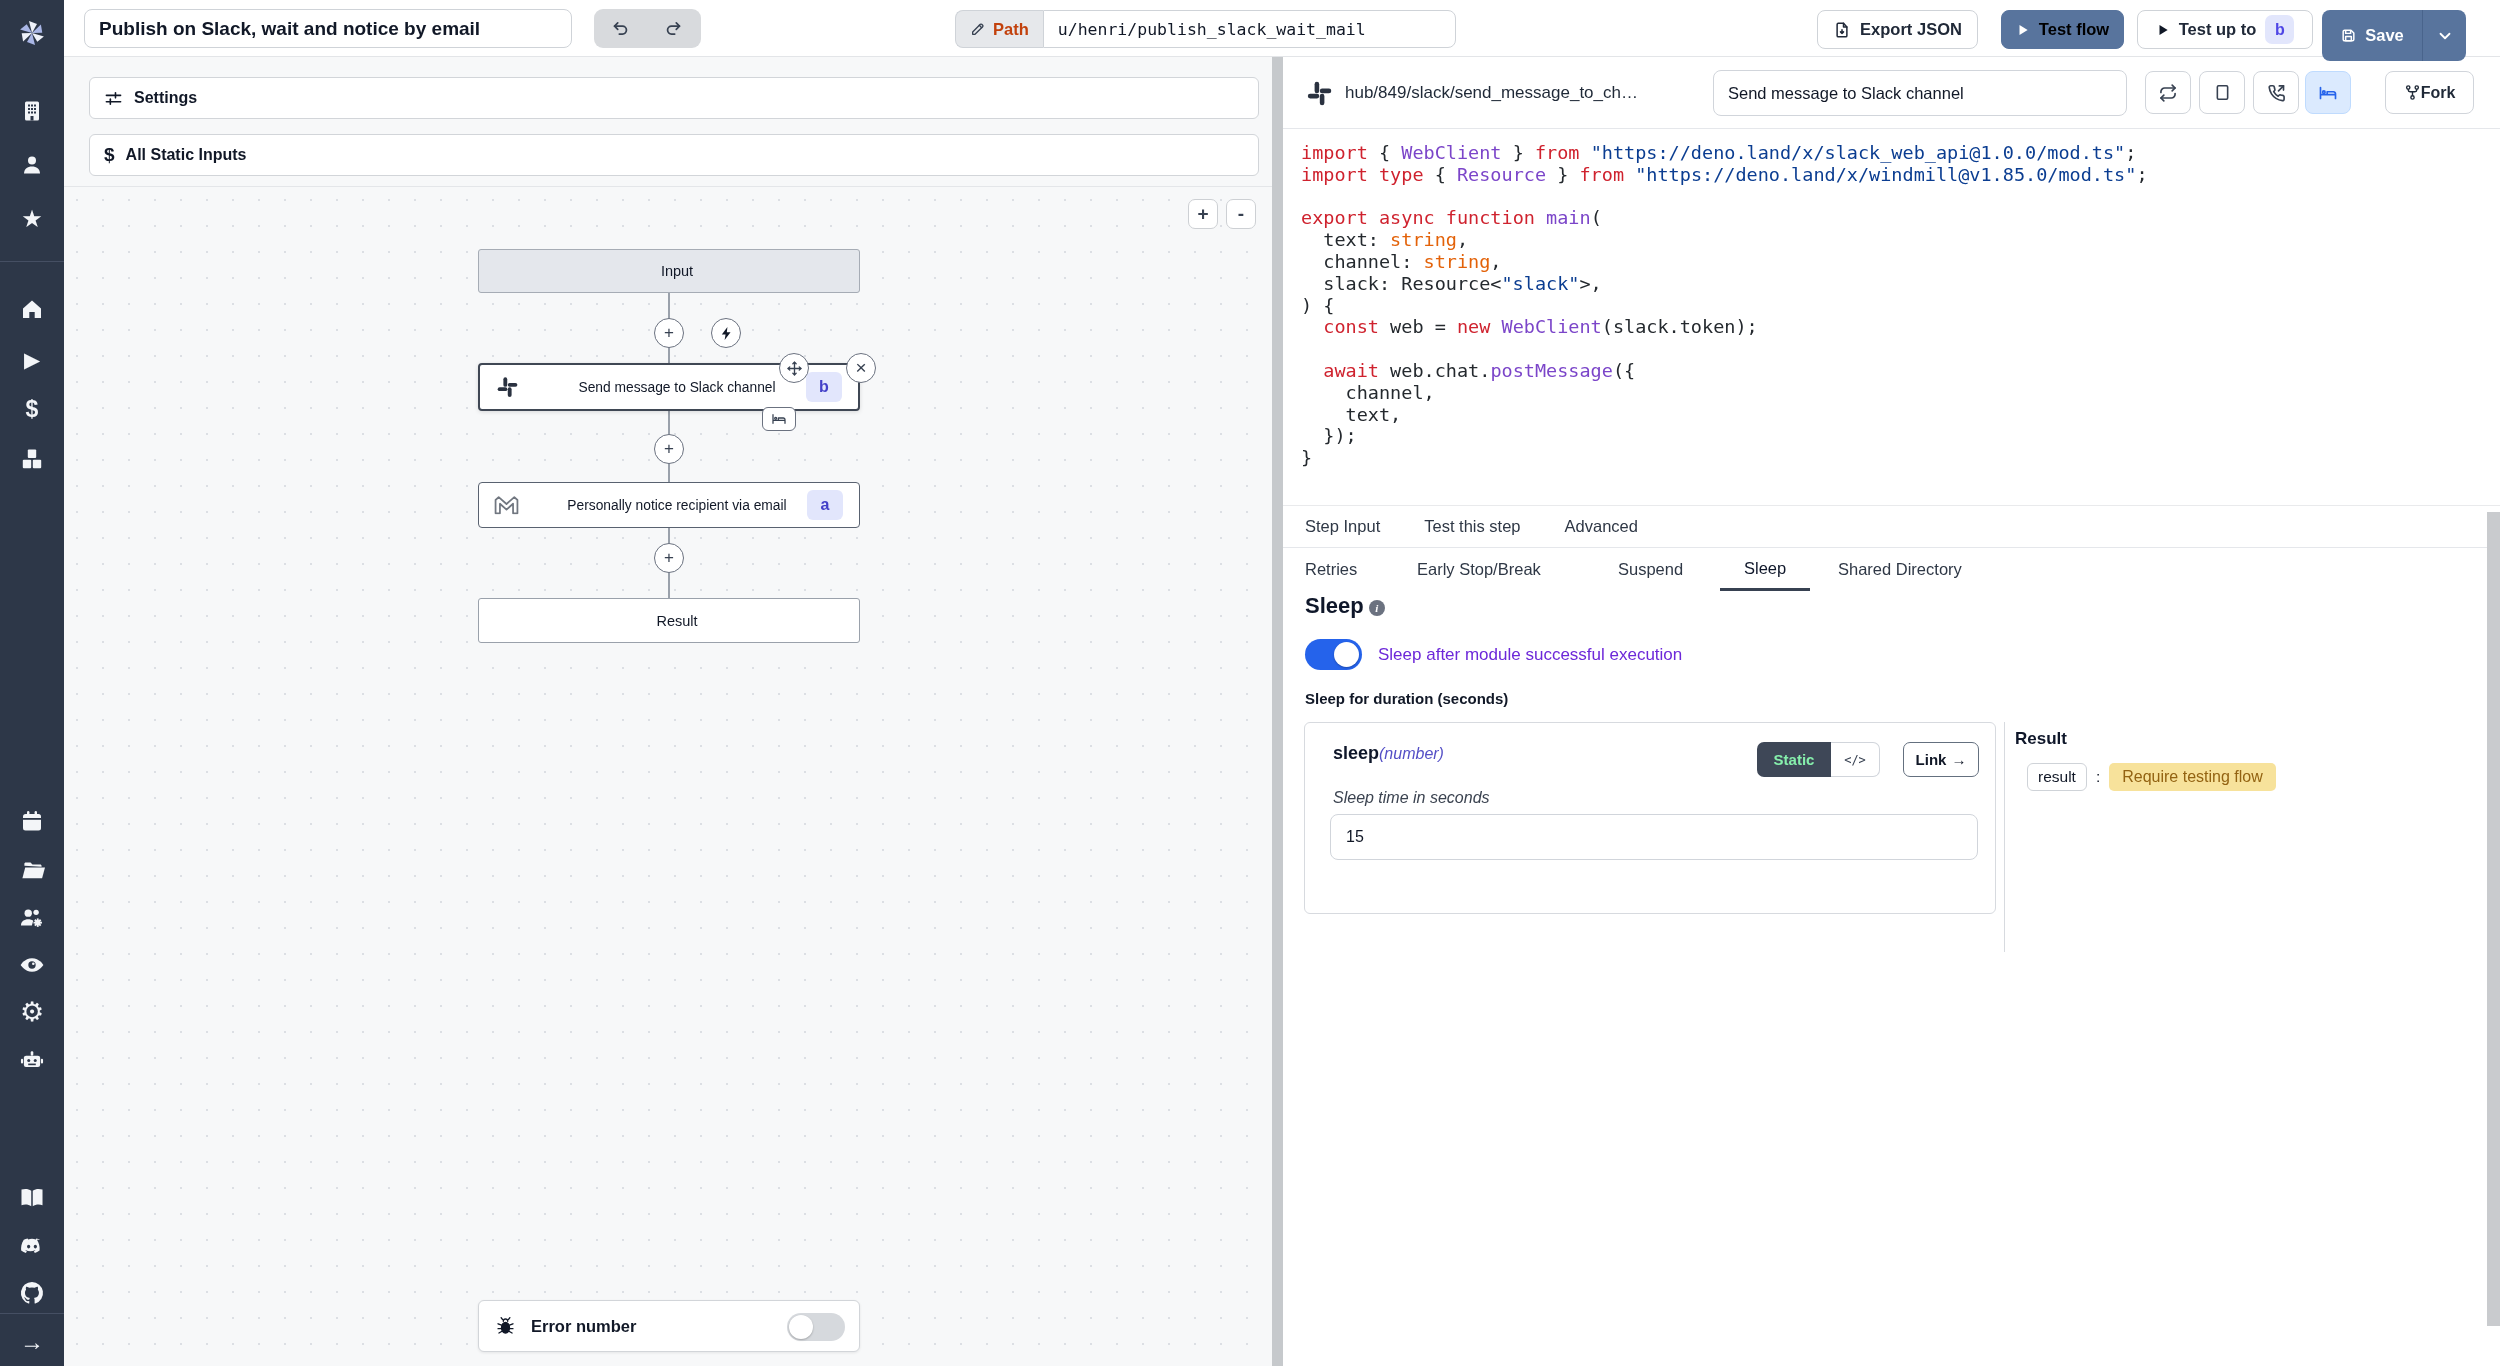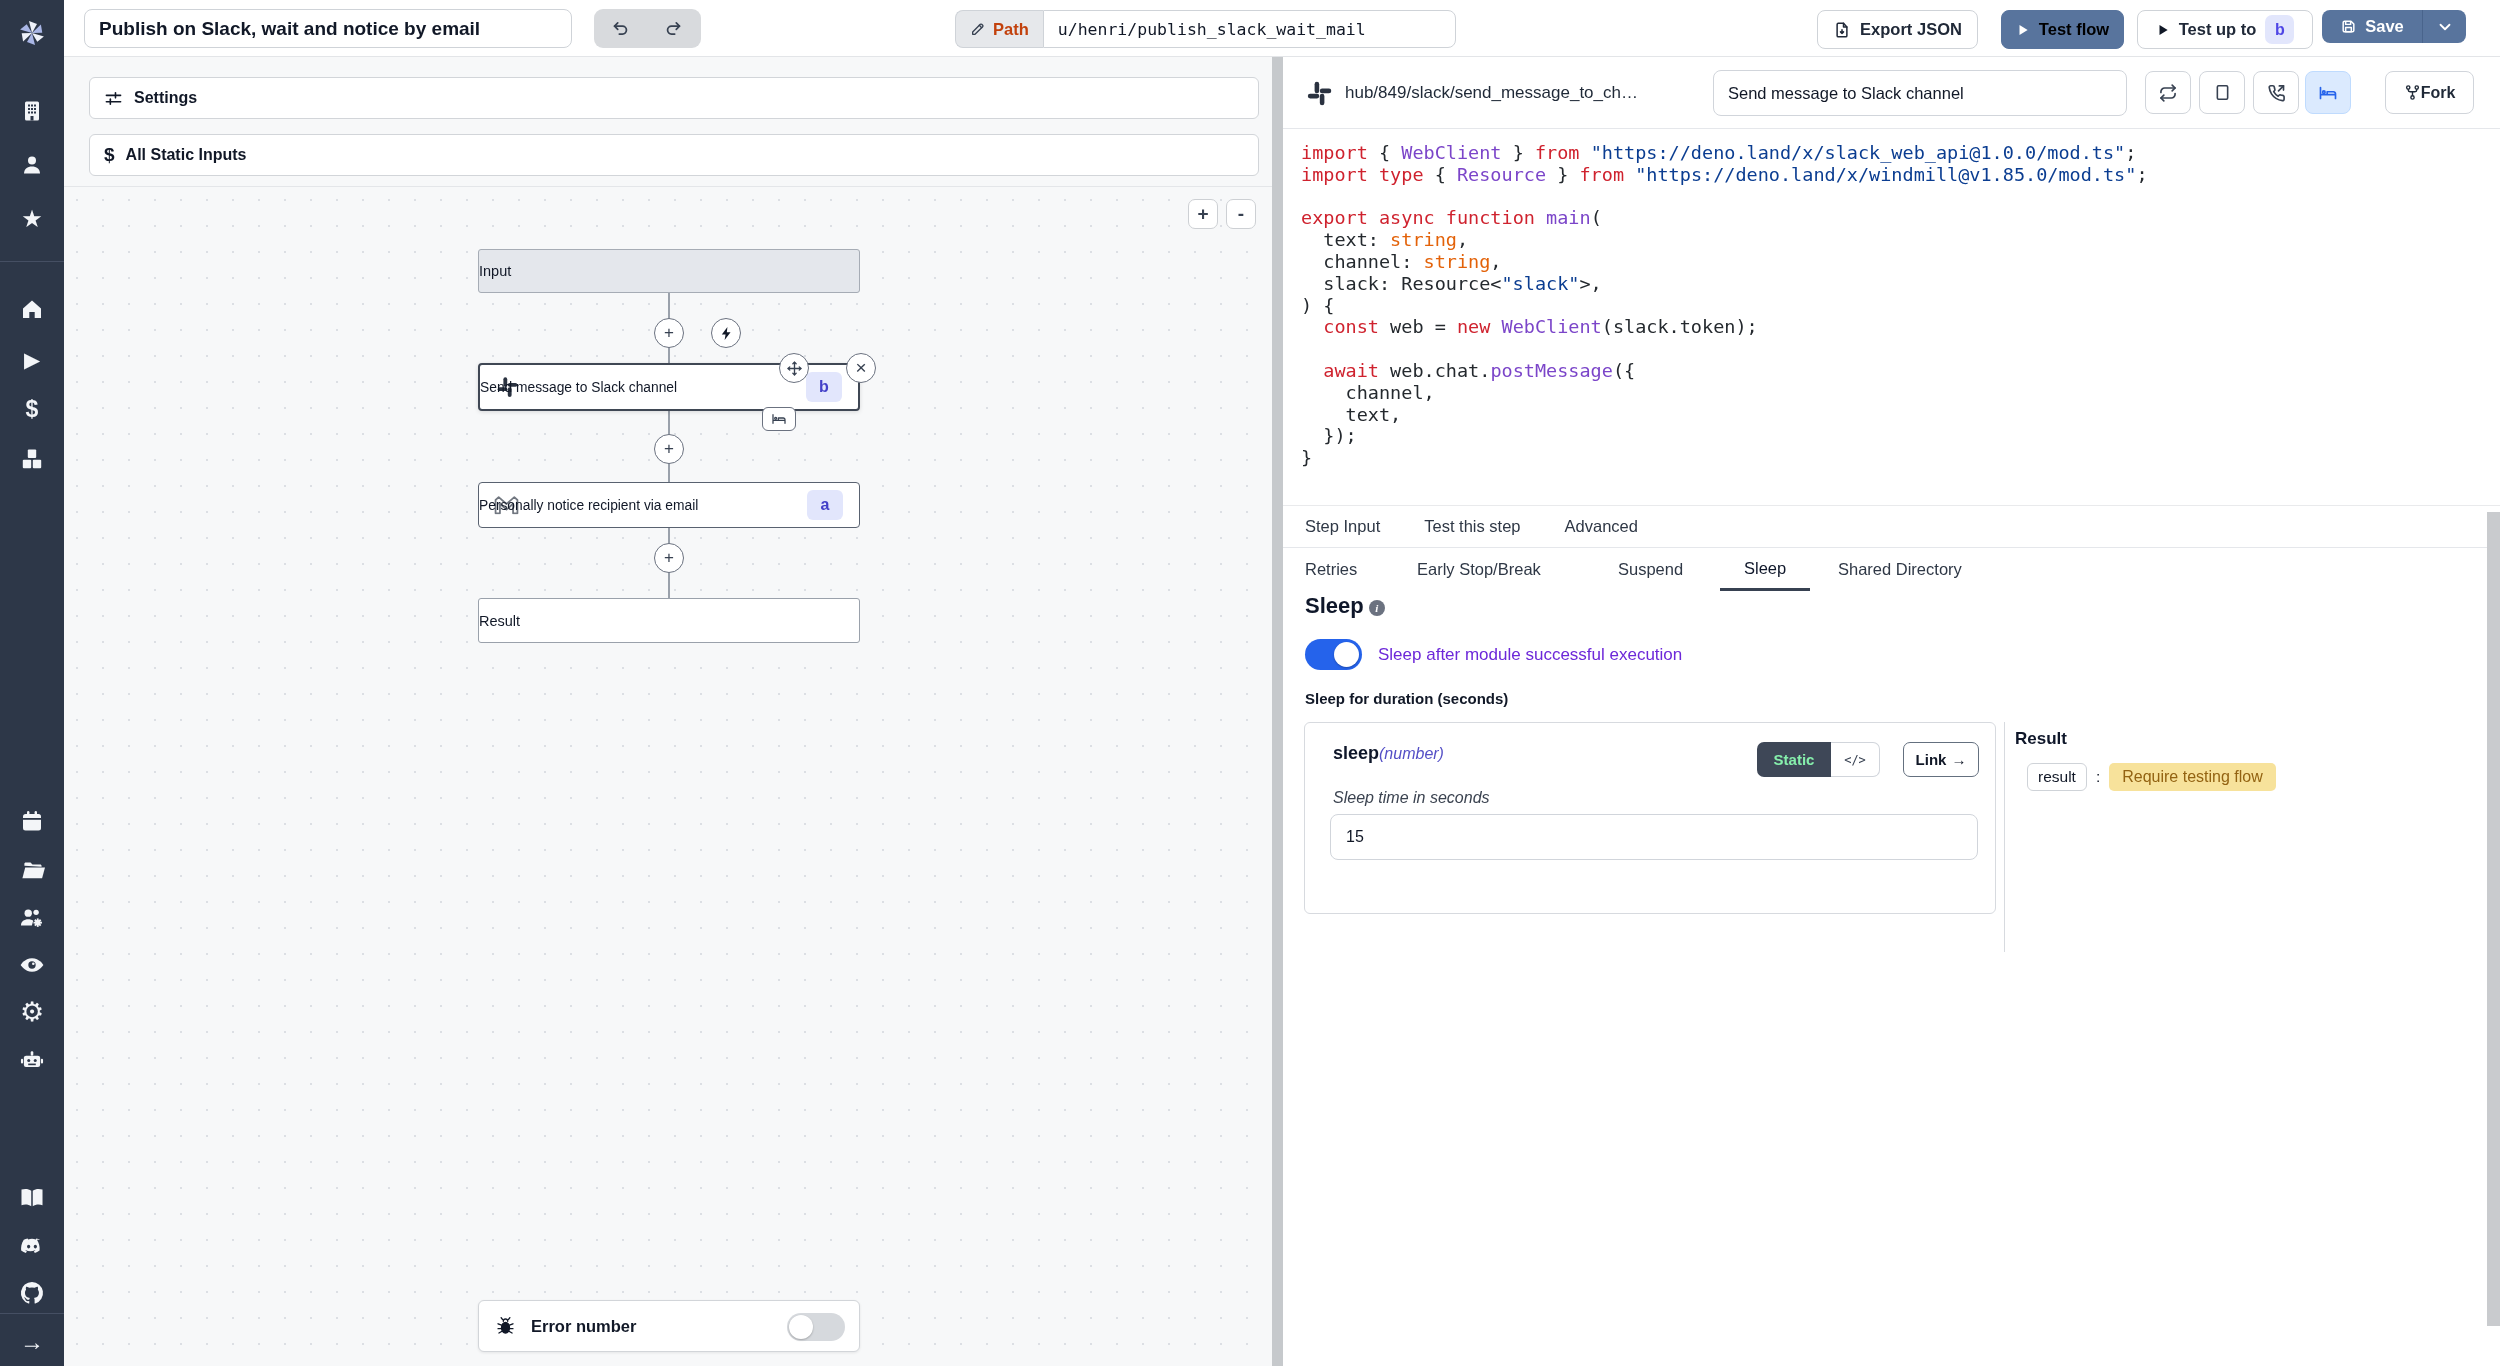--- a/index.html
+++ b/index.html
@@ -18,32 +18,32 @@
 .title-input{position:absolute;left:20px;top:9px;width:488px;height:39px;border:1px solid #cfd3d8;border-radius:8px;padding:0 14px;font-family:"Liberation Sans",sans-serif;font-size:19px;font-weight:700;color:#111827;background:#fff}
 .undo-group{position:absolute;left:530px;top:9px;width:107px;height:39px;background:#d8dadd;border-radius:9px;display:flex}
 .undo-group .ubtn{width:53px;height:39px;display:flex;align-items:center;justify-content:center;color:#374151;cursor:pointer}
 .path-group{position:absolute;left:891px;top:10px;height:38px;display:flex}
 .path-chip{display:flex;align-items:center;gap:7px;background:#e6e8eb;border:1px solid #cfd3d8;border-right:none;border-radius:8px 0 0 8px;padding:0 14px;font-size:16.5px;font-weight:600;color:#c2410c}
 .path-value{width:413px;display:flex;align-items:center;background:#fff;border:1px solid #cfd3d8;border-radius:0 8px 8px 0;padding:0 14px;font-family:"DejaVu Sans Mono",monospace;font-size:16.5px;color:#111827}
 .tb-btn{position:absolute;top:10px;height:39px;display:flex;align-items:center;justify-content:center;gap:9px;border-radius:8px;font-size:16.5px;font-weight:700;cursor:pointer}
 .btn-white{background:#fff;border:1px solid #cfd3d8;color:#202938}
 .btn-blue{background:#58749d;border:1px solid #58749d;color:#000000}
 .badge-ind{display:inline-flex;align-items:center;justify-content:center;width:29px;height:29px;background:#e2e6fc;color:#4f46e5;border-radius:7px;font-size:16px;font-weight:700}
-.save-group{position:absolute;left:2258px;top:10px;height:33px;display:flex;border-radius:8px;overflow:hidden}
+.save-group{position:absolute;left:2258px;top:10px;height:51px;display:flex;border-radius:8px;overflow:hidden}
 .save-main{width:100px;background:#58749d;color:#fff;display:flex;align-items:center;justify-content:center;gap:8px;font-size:16.5px;font-weight:700;cursor:pointer}
 .save-caret{width:44px;background:#58749d;border-left:1px solid #49648c;display:flex;align-items:center;justify-content:center;cursor:pointer}
 
 
 .canvas{position:absolute;left:64px;top:57px;width:1208px;height:1309px;background:#f7f8f9;overflow:hidden}
 .dots{position:absolute;left:0;top:129px;right:0;bottom:0;background-image:radial-gradient(circle,#dcdfe4 1.4px,transparent 1.4px);background-size:26px 26px;border-top:1px solid #e4e6e9}
 .bar{position:absolute;left:25px;width:1170px;height:42px;background:#fff;border:1px solid #d2d5d9;border-radius:6px;display:flex;align-items:center;gap:11px;padding:0 14px;font-size:16px;font-weight:700;color:#111827;cursor:pointer}
 .zoom-btn{position:absolute;top:142px;width:30px;height:30px;background:#fff;border:1px solid #cdd0d4;border-radius:7px;display:flex;align-items:center;justify-content:center;font-size:19px;font-weight:700;color:#374151;cursor:pointer}
 .edge{position:absolute;left:604px;top:236px;width:2px;height:306px;background:#9aa1ab}
 .node{position:absolute;left:414px;width:382px;background:#fff;display:flex;align-items:center;font-size:14.5px;color:#111827;cursor:pointer}
-.node-center{position:absolute;left:0;right:0;text-align:left}
+.node-center{position:absolute;left:16px;right:0;text-align:center}
 .circ{position:absolute;width:30px;height:30px;border-radius:50%;background:#fff;border:1.5px solid #6b7280;display:flex;align-items:center;justify-content:center;color:#374151;cursor:pointer;font-size:17px}
 .node-badge{position:absolute;right:16px;top:50%;transform:translateY(-50%);width:36px;height:30px;background:#e2e6fc;color:#4340c8;font-weight:700;font-size:16px;border-radius:6px;display:flex;align-items:center;justify-content:center}
 .toggle{border-radius:999px;position:relative;cursor:pointer}
 .toggle .knob{position:absolute;background:#fff;border-radius:50%;box-shadow:0 1px 2px rgba(0,0,0,.25)}
 
 
 .splitter{position:absolute;left:1272px;top:57px;width:11px;height:1309px;background:#c6c9cc;cursor:col-resize}
 
 
 .panel{position:absolute;left:1283px;top:57px;width:1217px;height:1309px;background:#fff}

